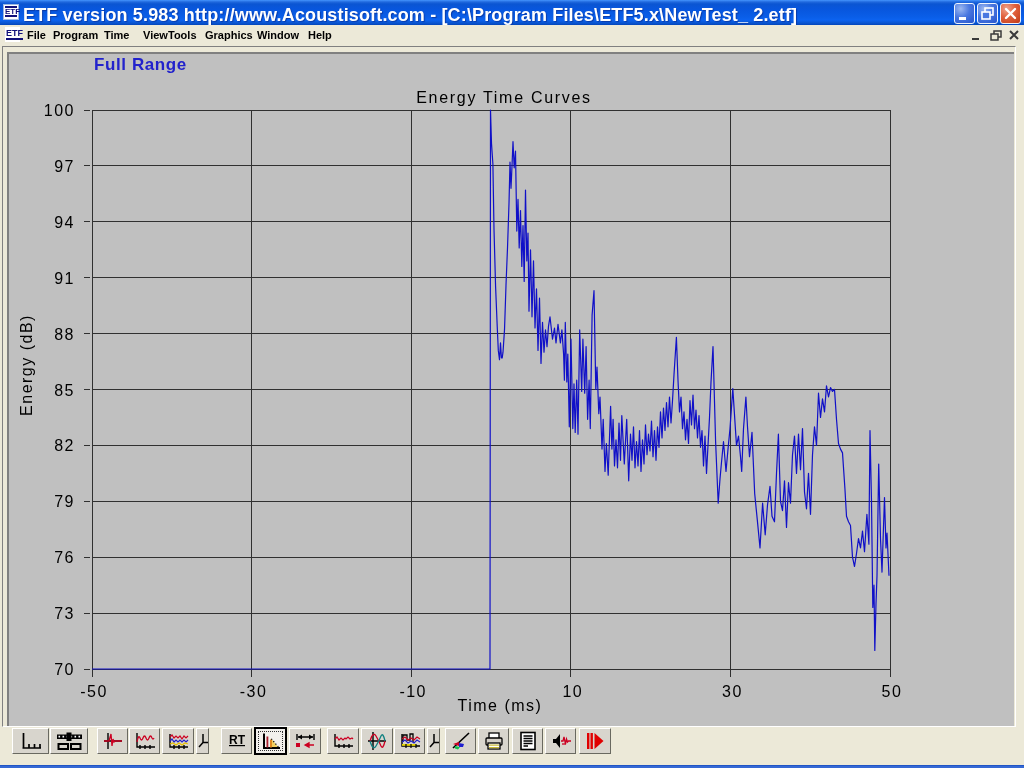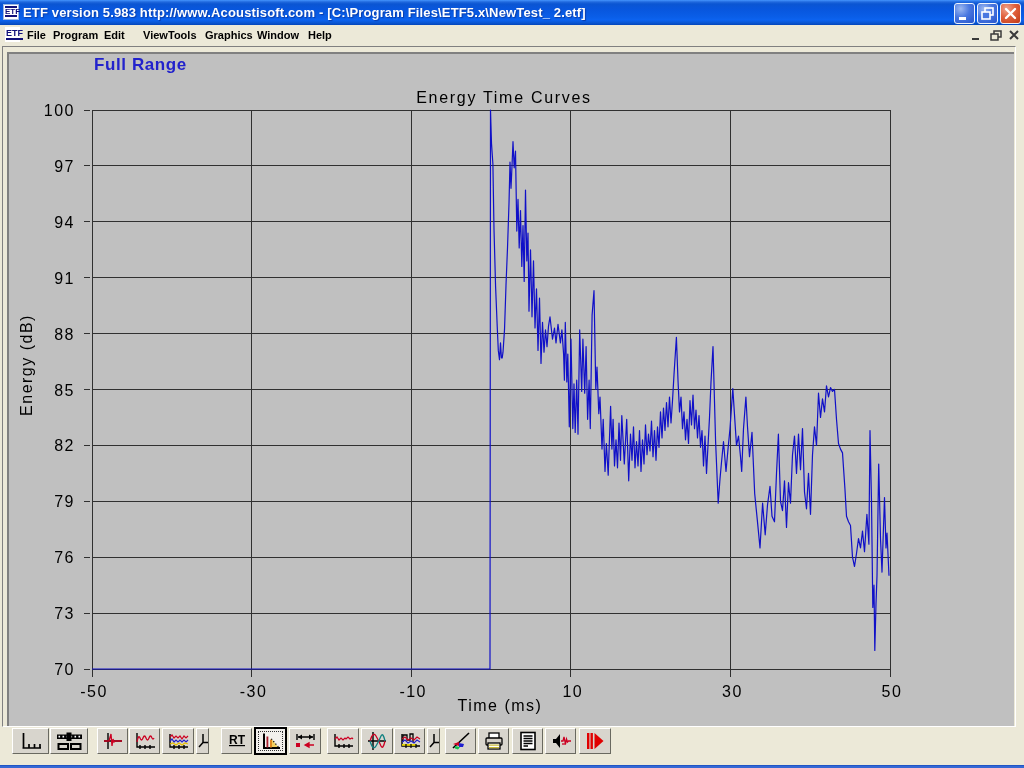--- a/index.html
+++ b/index.html
@@ -3,21 +3,21 @@
 <meta charset="utf-8">
 <style>
 *{margin:0;padding:0;box-sizing:border-box;}
 html,body{width:1024px;height:768px;overflow:hidden;font-family:"Liberation Sans",sans-serif;background:#ece9d8;}
 #titlebar{position:absolute;left:0;top:0;width:1024px;height:25px;
  background:linear-gradient(180deg,#4595fe 0px,#2068dd 2px,#0b55d2 4px,#0856dd 9px,#0a5ee8 17px,#0c63f0 20px,#0a55d0 23px,#0345bb 25px);}
 #appicon{position:absolute;left:3px;top:4px;width:16px;height:16px;background:#fff;border:1px solid #9db8e0;}
 #appicon .l1{position:absolute;left:1px;top:1px;width:12px;height:2px;background:#10107a;}
 #appicon .l2{position:absolute;left:1px;top:10px;width:12px;height:2px;background:#10107a;}
 #appicon .t{position:absolute;left:1px;top:2px;font-size:8px;font-weight:bold;color:#10107a;letter-spacing:0px;}
-#titletext{position:absolute;left:23px;top:5px;color:#fff;font-size:13px;font-weight:bold;letter-spacing:0.15px;white-space:nowrap;text-shadow:1px 1px 1px #0a3ba8;}
+#titletext{position:absolute;left:23px;top:5px;color:#fff;font-size:18px;font-weight:bold;letter-spacing:0.15px;white-space:nowrap;text-shadow:1px 1px 1px #0a3ba8;}
 .tbtn{position:absolute;top:3px;width:21px;height:21px;border-radius:3px;border:1px solid #eef4fd;}
 .tbtn.min{left:954px;background:radial-gradient(circle at 30% 25%,#9cb8f0 0%,#4a78e0 45%,#2553cc 100%);}
 .tbtn.res{left:977px;background:radial-gradient(circle at 30% 25%,#9cb8f0 0%,#4a78e0 45%,#2553cc 100%);}
 .tbtn.cls{left:1000px;background:radial-gradient(circle at 30% 25%,#f0a48e 0%,#e0603c 45%,#c03a16 100%);}
 #menubar{position:absolute;left:0;top:25px;width:1024px;height:21px;background:#ece9d8;}
 #menuicon{position:absolute;left:5px;top:2px;width:15px;height:15px;background:#fff;}
 #menuicon span{position:absolute;left:1px;top:1px;font-size:9px;font-weight:bold;color:#10107a;border-bottom:2px solid #10107a;}
 .mi{position:absolute;top:4px;font-size:11px;color:#000;font-weight:bold;}
 .mdib{position:absolute;top:3px;width:16px;height:15px;}
 #client-outer{position:absolute;left:2px;top:46px;width:1014px;height:681px;background:#ece9d8;border-top:1px solid #808080;border-left:1px solid #808080;border-right:1px solid #fff;border-bottom:1px solid #fff;}
@@ -50,21 +50,21 @@
  <div class="tbtn cls"><svg width="19" height="19">
         <path d="M5 5 L14 14 M14 5 L5 14" stroke="#fff" stroke-width="2.4" stroke-linecap="round"></path>
       </svg></div>
 </div>
 <div id="menubar">
  <div id="menuicon">
       <span>ETF</span>
     </div>
  <span class="mi" style="left:27px">File</span>
  <span class="mi" style="left:53px">Program</span>
- <span class="mi" style="left:104px">Edit</span>
+ <span class="mi" style="left:104px">Time</span>
  <span class="mi" style="left:143px">View</span>
  <span class="mi" style="left:168px">Tools</span>
  <span class="mi" style="left:205px">Graphics</span>
  <span class="mi" style="left:257px">Window</span>
  <span class="mi" style="left:308px">Help</span>
  <div class="mdib" style="left:969px"><svg width="16" height="15">
         <rect x="3" y="10" width="7" height="2" fill="#3a3a3a"></rect>
       </svg></div>
  <div class="mdib" style="left:988px"><svg width="16" height="15">
         <rect x="6" y="3" width="7" height="6" fill="none" stroke="#3a3a3a" stroke-width="1.5"></rect>

